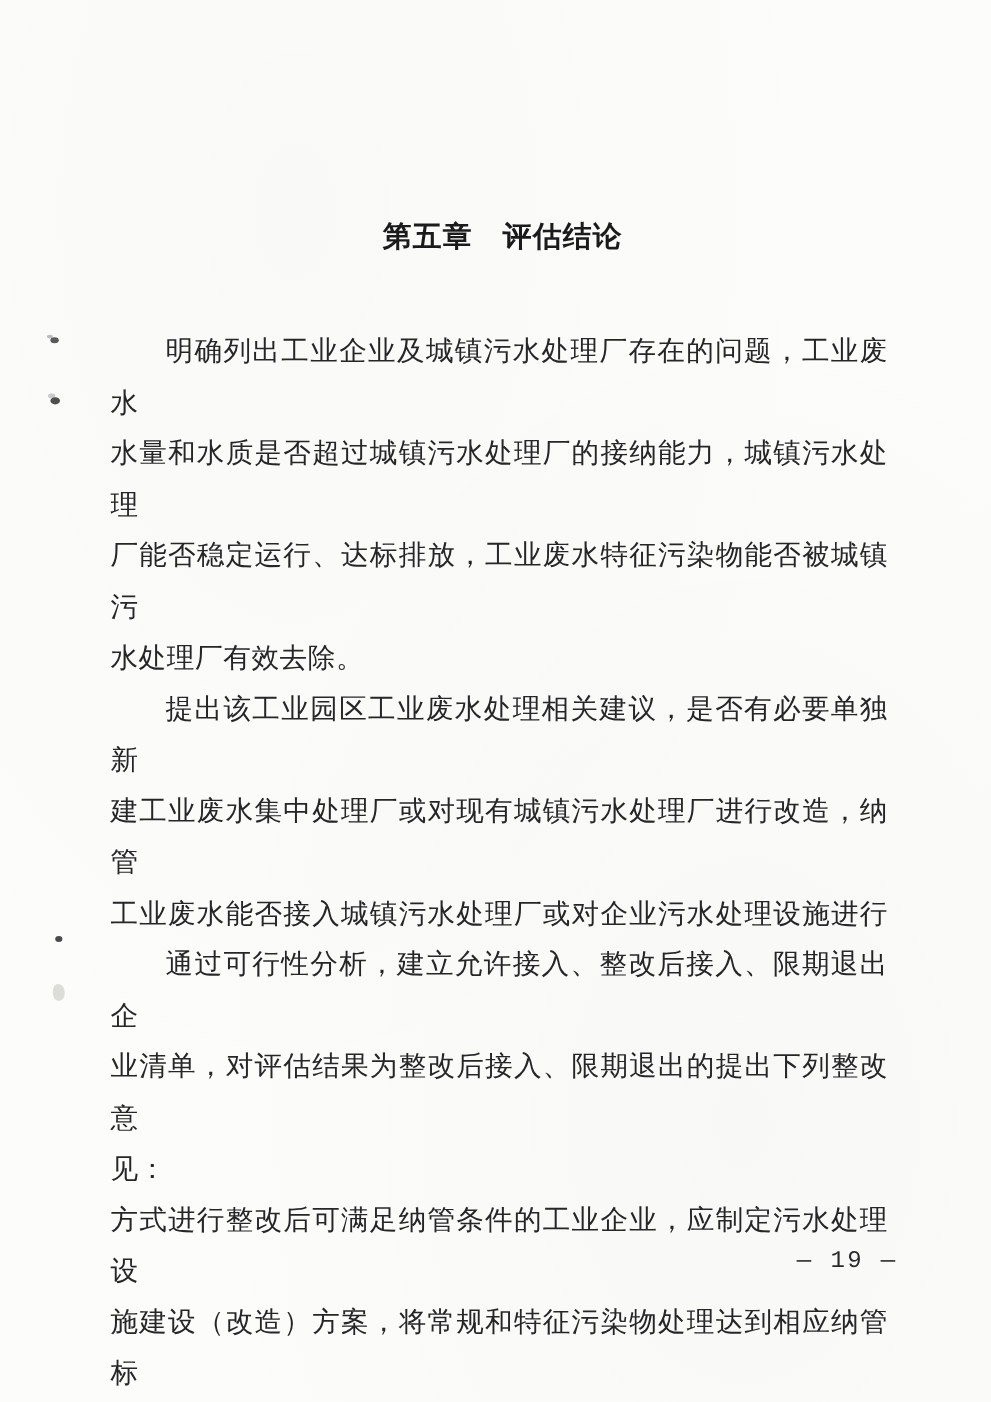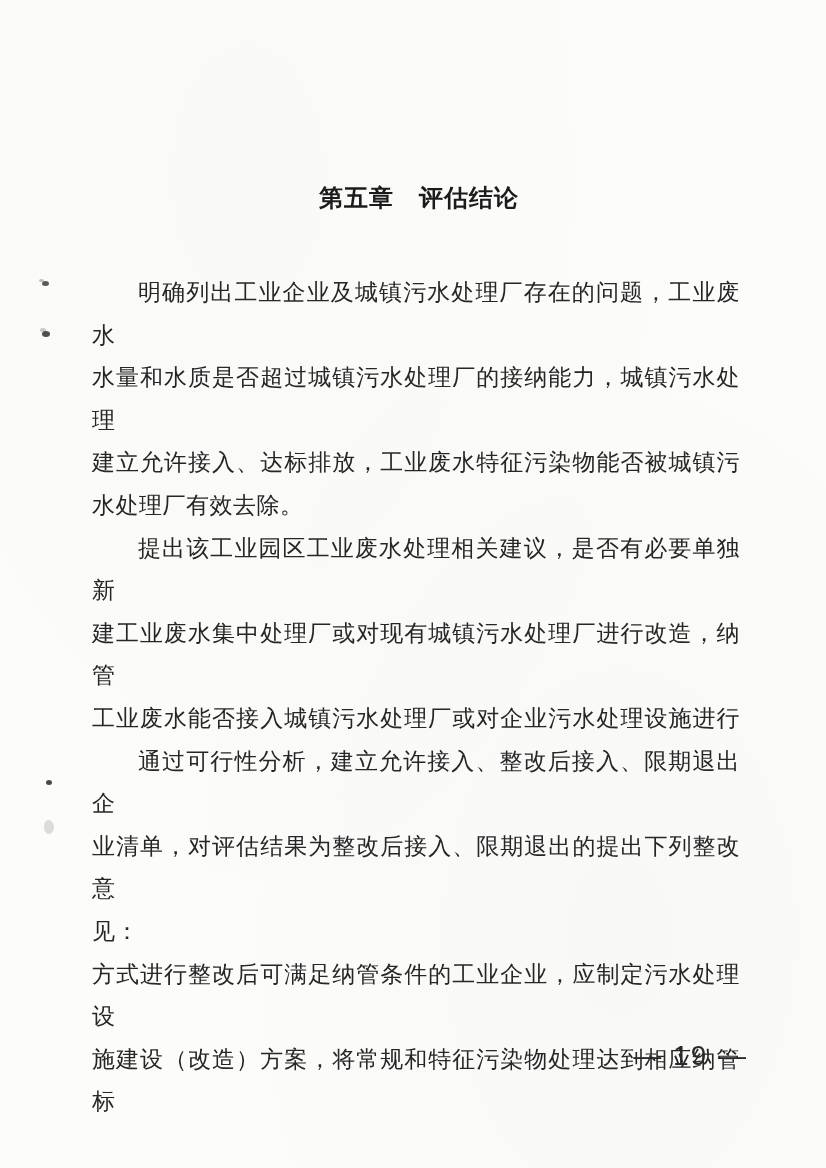--- a/index.html
+++ b/index.html
@@ -61,24 +61,24 @@
   .line.first {
     text-indent: 2em;
   }
   .line.last {
     text-align-last: left;
   }
   .page-number {
     position: absolute;
     top: 1040px;
     right: 78px;
-    font-size: 28px;
+    font-size: 20px;
     letter-spacing: 2px;
     color: #2a2a2a;
-    font-family: Liberation Sans, sans-serif;
+    font-family: Liberation Mono, monospace;
   }
   
   .speck {
     position: absolute;
     border-radius: 50%;
     pointer-events: none;
   }
   .speck-1 { left: 42px; top: 281px; width: 7px; height: 5px; background: #5a5a5a; box-shadow: -4px -3px 0 -1px #bdbdbd; }
   .speck-2 { left: 42px; top: 331px; width: 8px; height: 6px; background: #4f4f4f; box-shadow: -3px -4px 0 -1px #c9c9c9; }
   .speck-3 { left: 46px; top: 780px; width: 6px; height: 5px; background: #4a4a4a; }
@@ -88,21 +88,21 @@
 <body>
 
 <div class="page">
 
   <div class="chapter-title">第五章　评估结论</div>
 
   <div class="doc-body">
 
     <div class="line first">明确列出工业企业及城镇污水处理厂存在的问题，工业废水</div>
     <div class="line">水量和水质是否超过城镇污水处理厂的接纳能力，城镇污水处理</div>
-    <div class="line">建立允许接入、达标排放，工业废水特征污染物能否被城镇污</div>
+    <div class="line">厂能否稳定运行、达标排放，工业废水特征污染物能否被城镇污</div>
     <div class="line last">水处理厂有效去除。</div>
 
     <div class="line first">提出该工业园区工业废水处理相关建议，是否有必要单独新</div>
     <div class="line">建工业废水集中处理厂或对现有城镇污水处理厂进行改造，纳管</div>
     <div class="line">工业废水能否接入城镇污水处理厂或对企业污水处理设施进行</div>
 
     <div class="line first">通过可行性分析，建立允许接入、整改后接入、限期退出企</div>
     <div class="line">业清单，对评估结果为整改后接入、限期退出的提出下列整改意</div>
     <div class="line last">见：</div>
 

